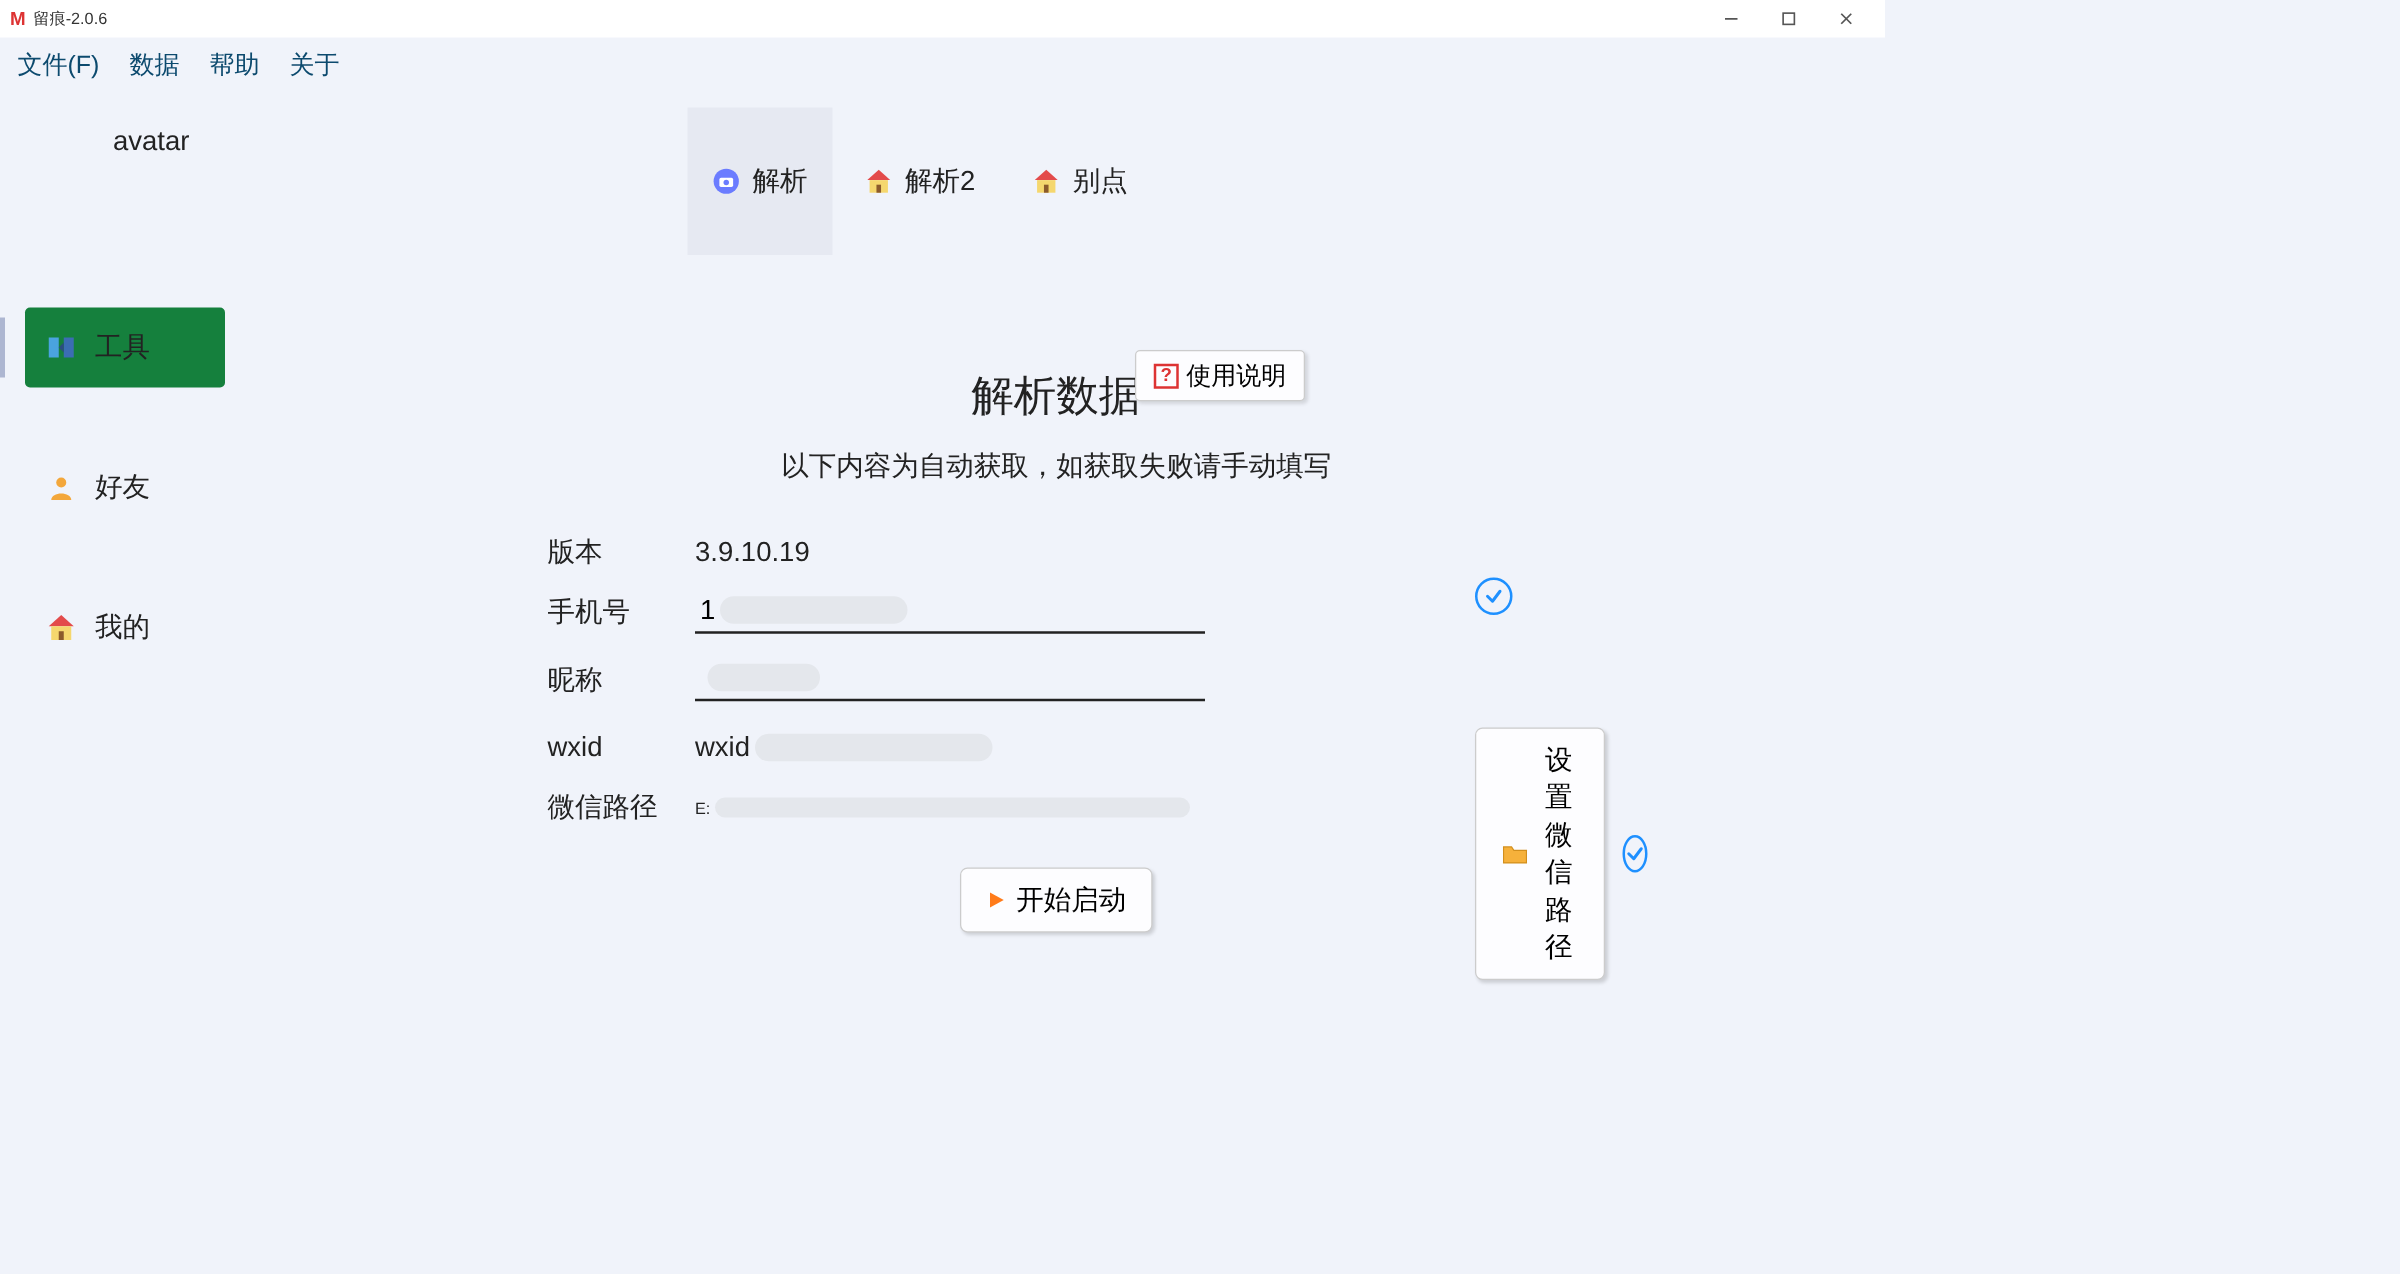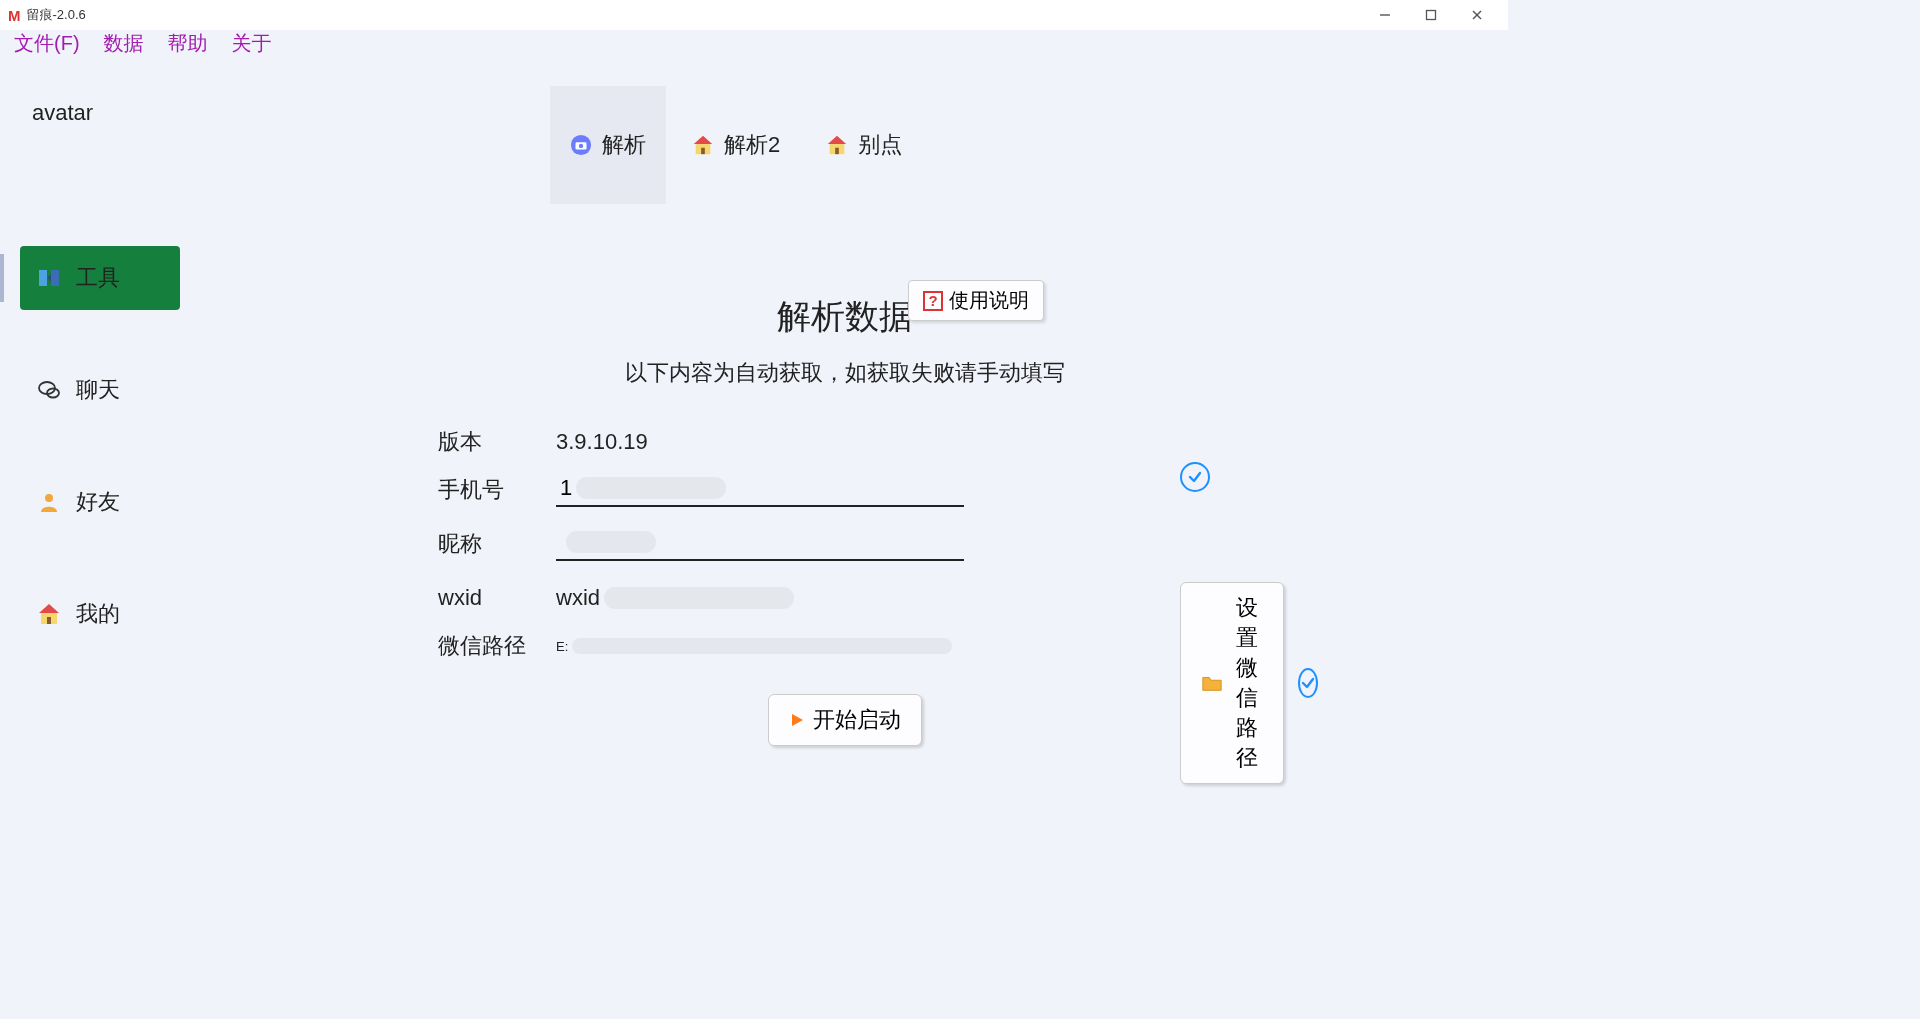--- a/index.html
+++ b/index.html
@@ -19,31 +19,32 @@
   padding: 0 8px;
   font-size: 13px;
   color: #333;
 }
 .titlebar .logo { color: #d33; font-weight: bold; margin-right: 6px; font-size: 15px; }
 .titlebar .spacer { flex: 1; }
 .titlebar .win-btn { width: 46px; height: 30px; display: flex; align-items: center; justify-content: center; color: #555; }
 .menubar {
   height: 42px;
   display: flex;
-  align-items: flex-start;
+  align-items: center;
   gap: 24px;
   padding: 0 14px;
   font-size: 20px;
-  color: #a21caf;
+  color: #0c4a6e;
 }
 .menubar .mitem { cursor: pointer; }
 .layout { display: flex; height: calc(100% - 72px); }
 .sidebar {
   width: 210px;
   padding: 20px 0 0 20px;
+  text-align: center;
 }
 .avatar-label { font-size: 22px; margin-left: 12px; margin-top: 8px; }
 .side-list { margin-top: 120px; display: flex; flex-direction: column; gap: 48px; }
 .side-item {
   display: flex; align-items: center; gap: 14px;
   height: 64px; padding: 0 16px; font-size: 22px;
   border-radius: 4px; width: 160px;
   position: relative;
 }
 .side-item.active { background: #15803d; }
@@ -142,29 +143,20 @@
               <rect x="2" y="4" width="8" height="16" fill="#4aa3df"></rect>
               <rect x="14" y="4" width="8" height="16" fill="#3b6db3"></rect>
               <polygon points="10,12 14,8 14,16" fill="#2b4d80"></polygon>
             </svg>
         </span>
         <span>工具</span>
       </div>
       <div class="side-item">
         <span class="side-icon">
           <svg width="24" height="24" viewBox="0 0 24 24">
-              <ellipse cx="10" cy="10" rx="8" ry="6" fill="none" stroke="#333" stroke-width="1.8"></ellipse>
-              <ellipse cx="16" cy="15" rx="6" ry="4.5" fill="none" stroke="#333" stroke-width="1.8"></ellipse>
-            </svg>
-        </span>
-        <span>聊天</span>
-      </div>
-      <div class="side-item">
-        <span class="side-icon">
-          <svg width="24" height="24" viewBox="0 0 24 24">
               <circle cx="12" cy="8" r="4" fill="#f3a73b"></circle>
               <path d="M4 22 C4 15 20 15 20 22 Z" fill="#f3a73b"></path>
             </svg>
         </span>
         <span>好友</span>
       </div>
       <div class="side-item">
         <span class="side-icon">
           <svg width="24" height="24" viewBox="0 0 24 24">
               <polygon points="12,2 22,11 2,11" fill="#e34b4b"></polygon>

